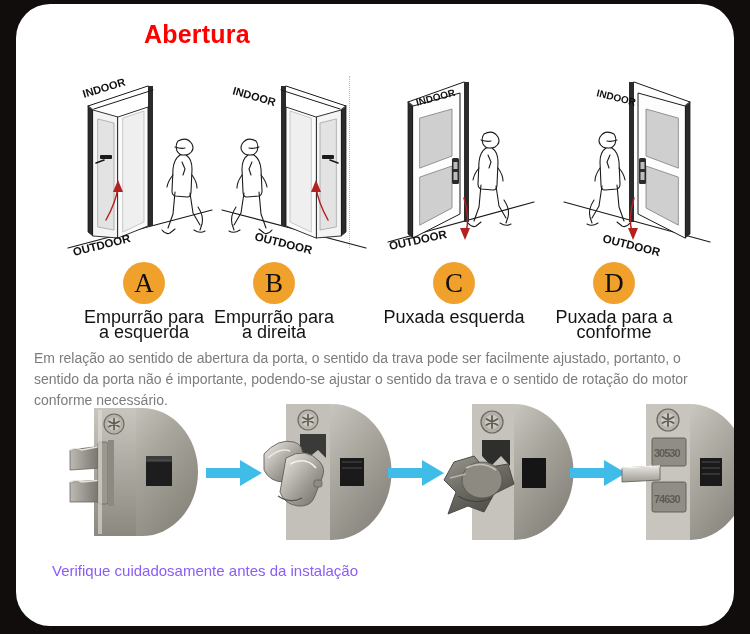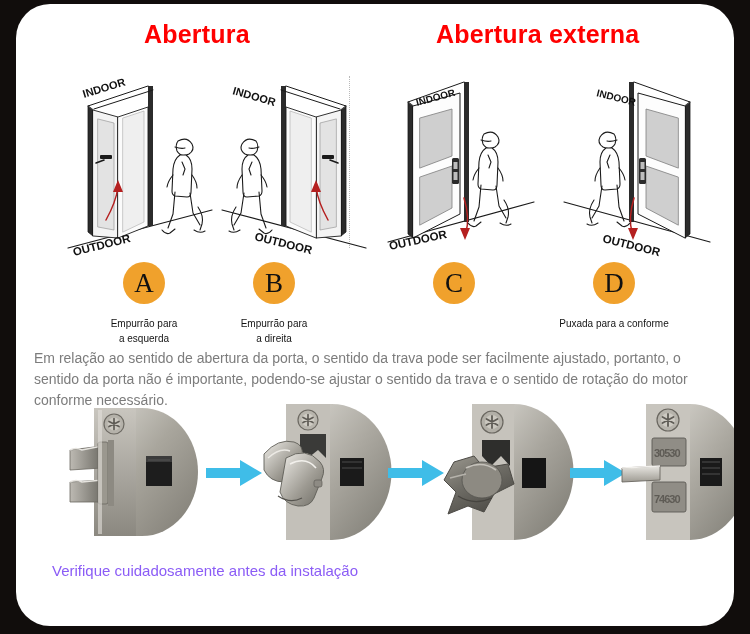--- a/index.html
+++ b/index.html
@@ -57,23 +57,23 @@
   .badge{
     width:42px;height:42px;border-radius:50%;
     background:#f0a12c;
     margin:0 auto;
     color:#111;
     font-family:"Liberation Serif",serif;
     font-size:27px;line-height:42px;
     text-align:center;
   }
   .badge-label{
-    margin-top:12px;
+    margin-top:6px;
     color:#141414;
-    font-size:10px;
+    font-size:18px;
     line-height:15px;
   }
 
   
   .para{
     position:absolute;left:18px;top:344px;width:688px;
     color:#7c7c7c;
     font-size:14px;
     line-height:21px;
   }
@@ -99,21 +99,20 @@
     font-size:15px;
     white-space:nowrap;
   }
 </style>
 </head>
 <body>
 
 <div class="card">
 
   <div class="title" id="title-a">Abertura</div>
-  <div class="title" id="title-b">Abertura externa</div>
 
   <div class="divider"></div>
 
   <div class="diagrams">
 
     <div class="dia" id="dia-a">
       <svg viewBox="0 0 170 198" xmlns="http://www.w3.org/2000/svg">
         <g fill="none" stroke="#1b1b1b" stroke-width="1.1" stroke-linecap="round">
 
           <path d="M6 186 L150 148" stroke-width="1.2"></path>
@@ -277,20 +276,21 @@
       <div class="badge-label" style="white-space:pre-line">Empurrão para
 a esquerda</div>
     </div>
     <div class="badge-cell" id="cell-b">
       <div class="badge">B</div>
       <div class="badge-label" style="white-space:pre-line">Empurrão para
 a direita</div>
     </div>
     <div class="badge-cell" id="cell-c">
       <div class="badge">C</div>
+      <div class="badge-label" style="white-space:pre-line">Puxada esquerda</div>
     </div>
     <div class="badge-cell" id="cell-d">
       <div class="badge">D</div>
       <div class="badge-label" style="white-space:pre-line">Puxada para a conforme</div>
     </div>
   </div>
 
   <div class="para">Em relação ao sentido de abertura da porta, o sentido da trava pode ser facilmente ajustado, portanto, o sentido da porta não é importante, podendo-se ajustar o sentido da trava e o sentido de rotação do motor conforme necessário.</div>
 
   <div class="strip">

